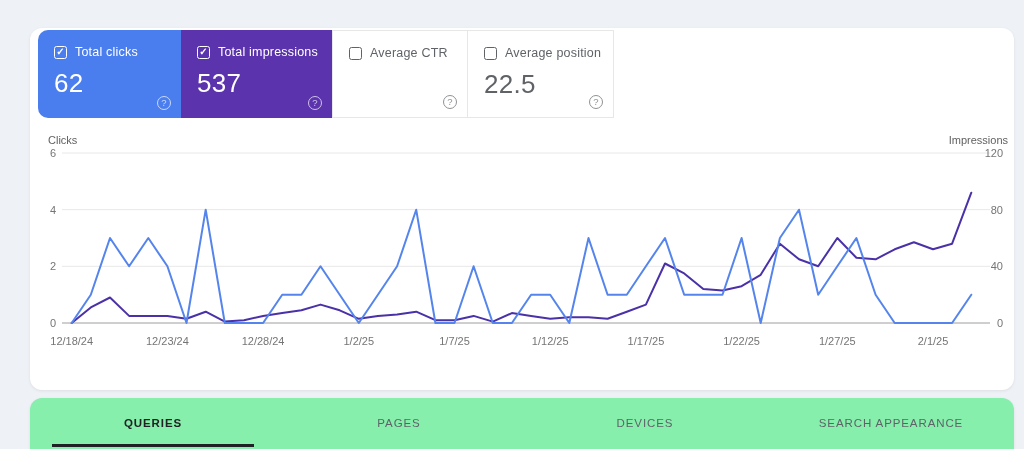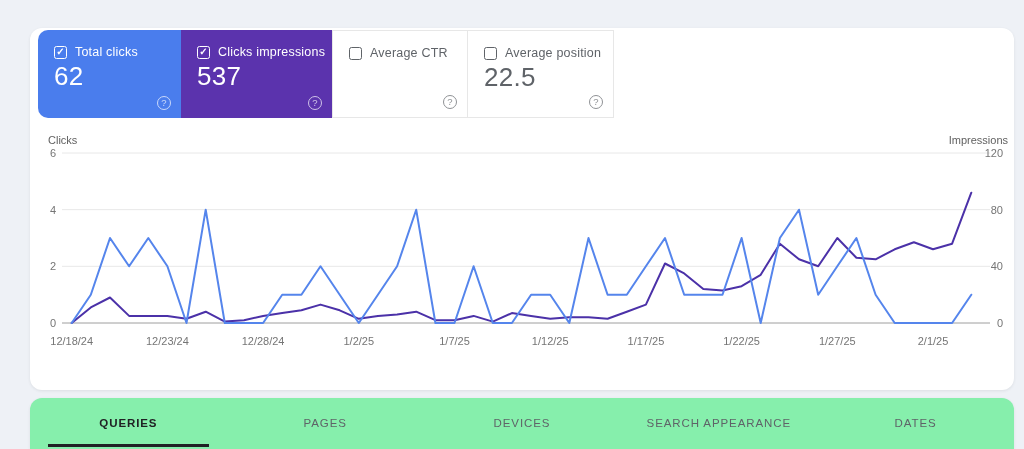--- a/index.html
+++ b/index.html
@@ -23,21 +23,21 @@
   .card.c1 { width:151px; }
   .card.c2 { width:136px; border:1px solid #e7e7e7; }
   .card.c3 { width:147px; border:1px solid #e7e7e7; margin-left:-1px; }
   .card-head { display:flex; align-items:center; gap:8px; }
   .cb {
     width:13px; height:13px; border:1.6px solid currentColor; border-radius:2.5px;
     display:inline-flex; align-items:center; justify-content:center; flex:0 0 auto;
   }
   .cb .check { font-size:10px; line-height:1; font-weight:bold; }
   .card-label { font-size:12.5px; font-weight:500; letter-spacing:.2px; white-space:nowrap; }
-  .card-value { font-size:26px; font-weight:400; margin-top:2px; letter-spacing:.3px; }
+  .card-value { font-size:26px; font-weight:400; margin-top:9px; letter-spacing:.3px; }
   .help {
     position:absolute; right:10px; bottom:8px; width:14px; height:14px;
     border:1px solid currentColor; border-radius:50%; opacity:.7;
     display:flex; align-items:center; justify-content:center;
     font-size:9.5px; line-height:1; cursor:pointer;
   }
   
   #chart-wrap { position:absolute; left:0; top:100px; width:984px; height:260px; }
   #chart-svg text { font-family:"Liberation Sans", sans-serif; font-size:11px; fill:#757575; }
   #chart-svg text.axis-title { fill:#616161; }
@@ -76,21 +76,21 @@
       </div>
       <div class="card-value">62</div>
       <span class="help">?</span>
     </div>
 
     <div class="card c1" style="background: rgb(91, 51, 173); color: rgb(255, 255, 255);">
       <div class="card-head">
         <span class="cb">
             <span class="check">✓</span>
           </span>
-        <span class="card-label">Clicks impressions</span>
+        <span class="card-label">Total impressions</span>
       </div>
       <div class="card-value">537</div>
       <span class="help">?</span>
     </div>
 
     <div class="card c2" style="background: rgb(255, 255, 255); color: rgb(95, 99, 104); text-align: right;">
       <div class="card-head">
         <span class="cb">
             <span class="check"></span>
           </span>
@@ -152,17 +152,14 @@
       </div>
     <div class="tab">
         <span>PAGES</span>
       </div>
     <div class="tab">
         <span>DEVICES</span>
       </div>
     <div class="tab">
         <span>SEARCH APPEARANCE</span>
       </div>
-    <div class="tab">
-        <span>DATES</span>
-      </div>
   </div>
 </div>
 
 </body></html>

